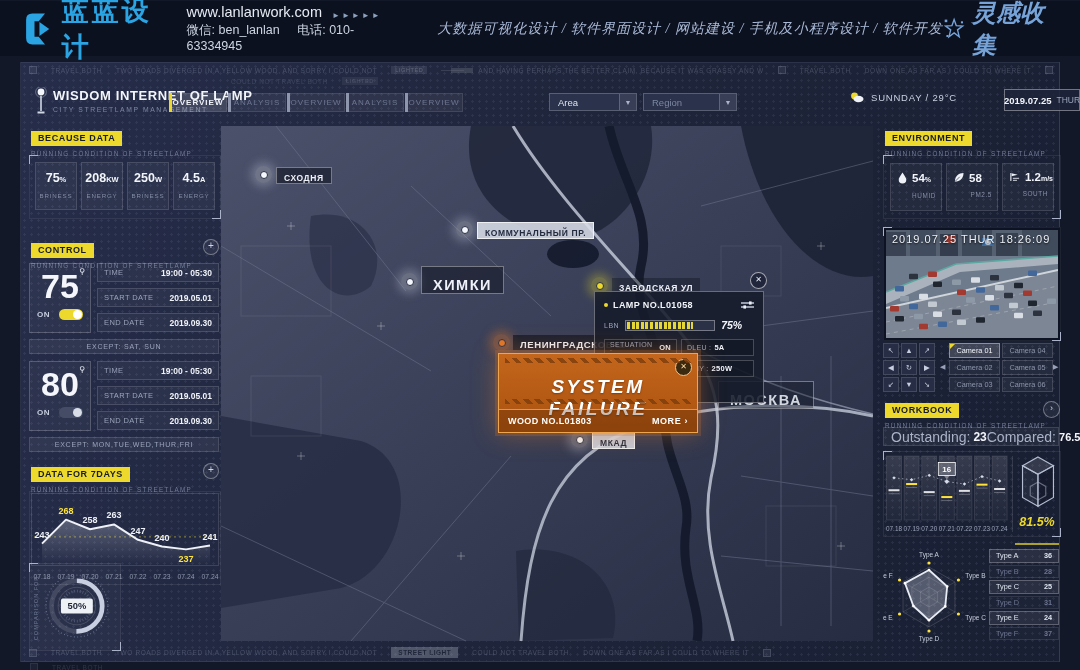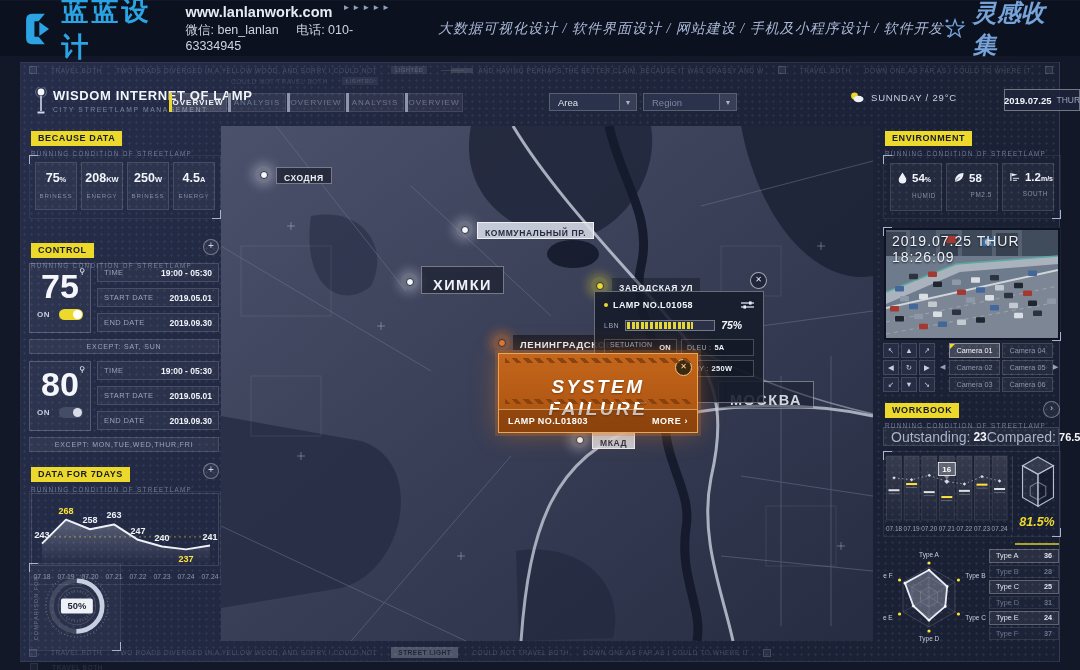--- a/index.html
+++ b/index.html
@@ -5,21 +5,21 @@
   html,body{margin:0;padding:0}
   body{width:1080px;height:670px;position:relative;overflow:hidden;background:#131829;
        font-family:"Liberation Sans",sans-serif;color:#e8ecf4;-webkit-font-smoothing:antialiased}
   .abs{position:absolute}
 
   
   .banner{position:absolute;top:1px;left:0;width:1080px;height:55px;background:#0c1120;display:flex;align-items:center}
   .logo{display:flex;align-items:center;margin-left:24px}
   .logo-text{font-size:27px;font-weight:bold;color:#2ba4e3;letter-spacing:3px;margin-left:7px}
   .contact{margin-left:22px;line-height:1.25}
-  .site-row{font-size:14.5px;color:#e6ebf3;font-weight:bold;display:flex;align-items:flex-start}
+  .site-row{font-size:14.5px;color:#e6ebf3;font-weight:normal;display:flex;align-items:flex-end}
   .arrows{color:#8fa2bd;font-size:8px;letter-spacing:2px;margin-left:10px}
   .wechat-row{font-size:12.5px;color:#cdd5e2;margin-top:2px}
   .wechat-row span{margin-right:14px}
   .services{margin-left:46px;font-style:italic;font-family:"Liberation Serif","DejaVu Serif",serif;
             color:#a9b9d6;font-size:14px;letter-spacing:1px;white-space:nowrap}
   .collect{margin-left:auto;margin-right:26px;display:flex;align-items:center;gap:7px;color:#76a3d8;
            font-size:24px;font-weight:bold;font-family:"Liberation Serif","DejaVu Serif",serif;font-style:italic}
 
   
   .dash{position:absolute;left:20px;top:62px;width:1040px;height:600px;
@@ -153,21 +153,21 @@
 
   
   .env-card{position:absolute;width:52px;height:48px;background:rgba(255,255,255,.045);
             border:1px solid rgba(255,255,255,.13);box-sizing:border-box;padding:7px 0 0 6px}
   .env-card .row1{display:flex;align-items:center;gap:4px}
   .env-card .v{font-size:11.5px;font-weight:bold;color:#f2f5fa}
   .env-card .v small{font-size:7px}
   .env-card .l{font-size:6.4px;letter-spacing:.6px;color:#848ea6;margin-top:7px;text-align:right;padding-right:5px}
 
   .cam-frame{position:absolute;left:862px;top:164px;width:176px;height:112px;background:#0d1322}
-  .cam-ts{position:absolute;left:8px;top:5px;font-size:14px;letter-spacing:1px;color:#eef2f8;
+  .cam-ts{position:absolute;left:8px;top:5px;font-size:11px;letter-spacing:1px;color:#eef2f8;
           text-shadow:0 1px 2px rgba(0,0,0,.8);z-index:2}
   .dpad{position:absolute;left:862px;top:280px;display:grid;grid-template-columns:repeat(3,16px);
         grid-auto-rows:15px;gap:2px}
   .dpad span{background:#262d44;border:1px solid rgba(255,255,255,.14);color:#c6cedf;font-size:7.5px;
         display:flex;align-items:center;justify-content:center;cursor:pointer}
   .cam-arrow{position:absolute;font-size:7px;color:#97a1b9;cursor:pointer}
   .cam-btn{position:absolute;width:51px;height:15px;background:rgba(255,255,255,.05);
         border:1px solid rgba(255,255,255,.14);box-sizing:border-box;display:flex;align-items:center;
         justify-content:center;font-size:7.3px;color:#8d96ac;cursor:pointer}
   .cam-btn.active{background:rgba(255,255,255,.17);color:#f2f5fa;border-color:rgba(255,255,255,.4)}
@@ -553,21 +553,21 @@
       </div>
     </div>
   </div>
 
   <div class="failure">
     <div class="fclose">✕</div>
     <div class="hz t"></div>
     <div class="ttl">SYSTEM FAILURE</div>
     <div class="hz b"></div>
     <div class="foot">
-      <span class="lamp">LAMP NO.L01803</span>
+      <span class="lamp">WOOD NO.L01803</span>
       <span class="more">
         <span>MORE</span> ›
       </span>
     </div>
   </div>
 
   <div class="abs" style="left:864px;top:64px">
     <span class="tag">ENVIRONMENT</span>
     <div class="sub">RUNNING CONDITION OF STREETLAMP</div>
   </div>

